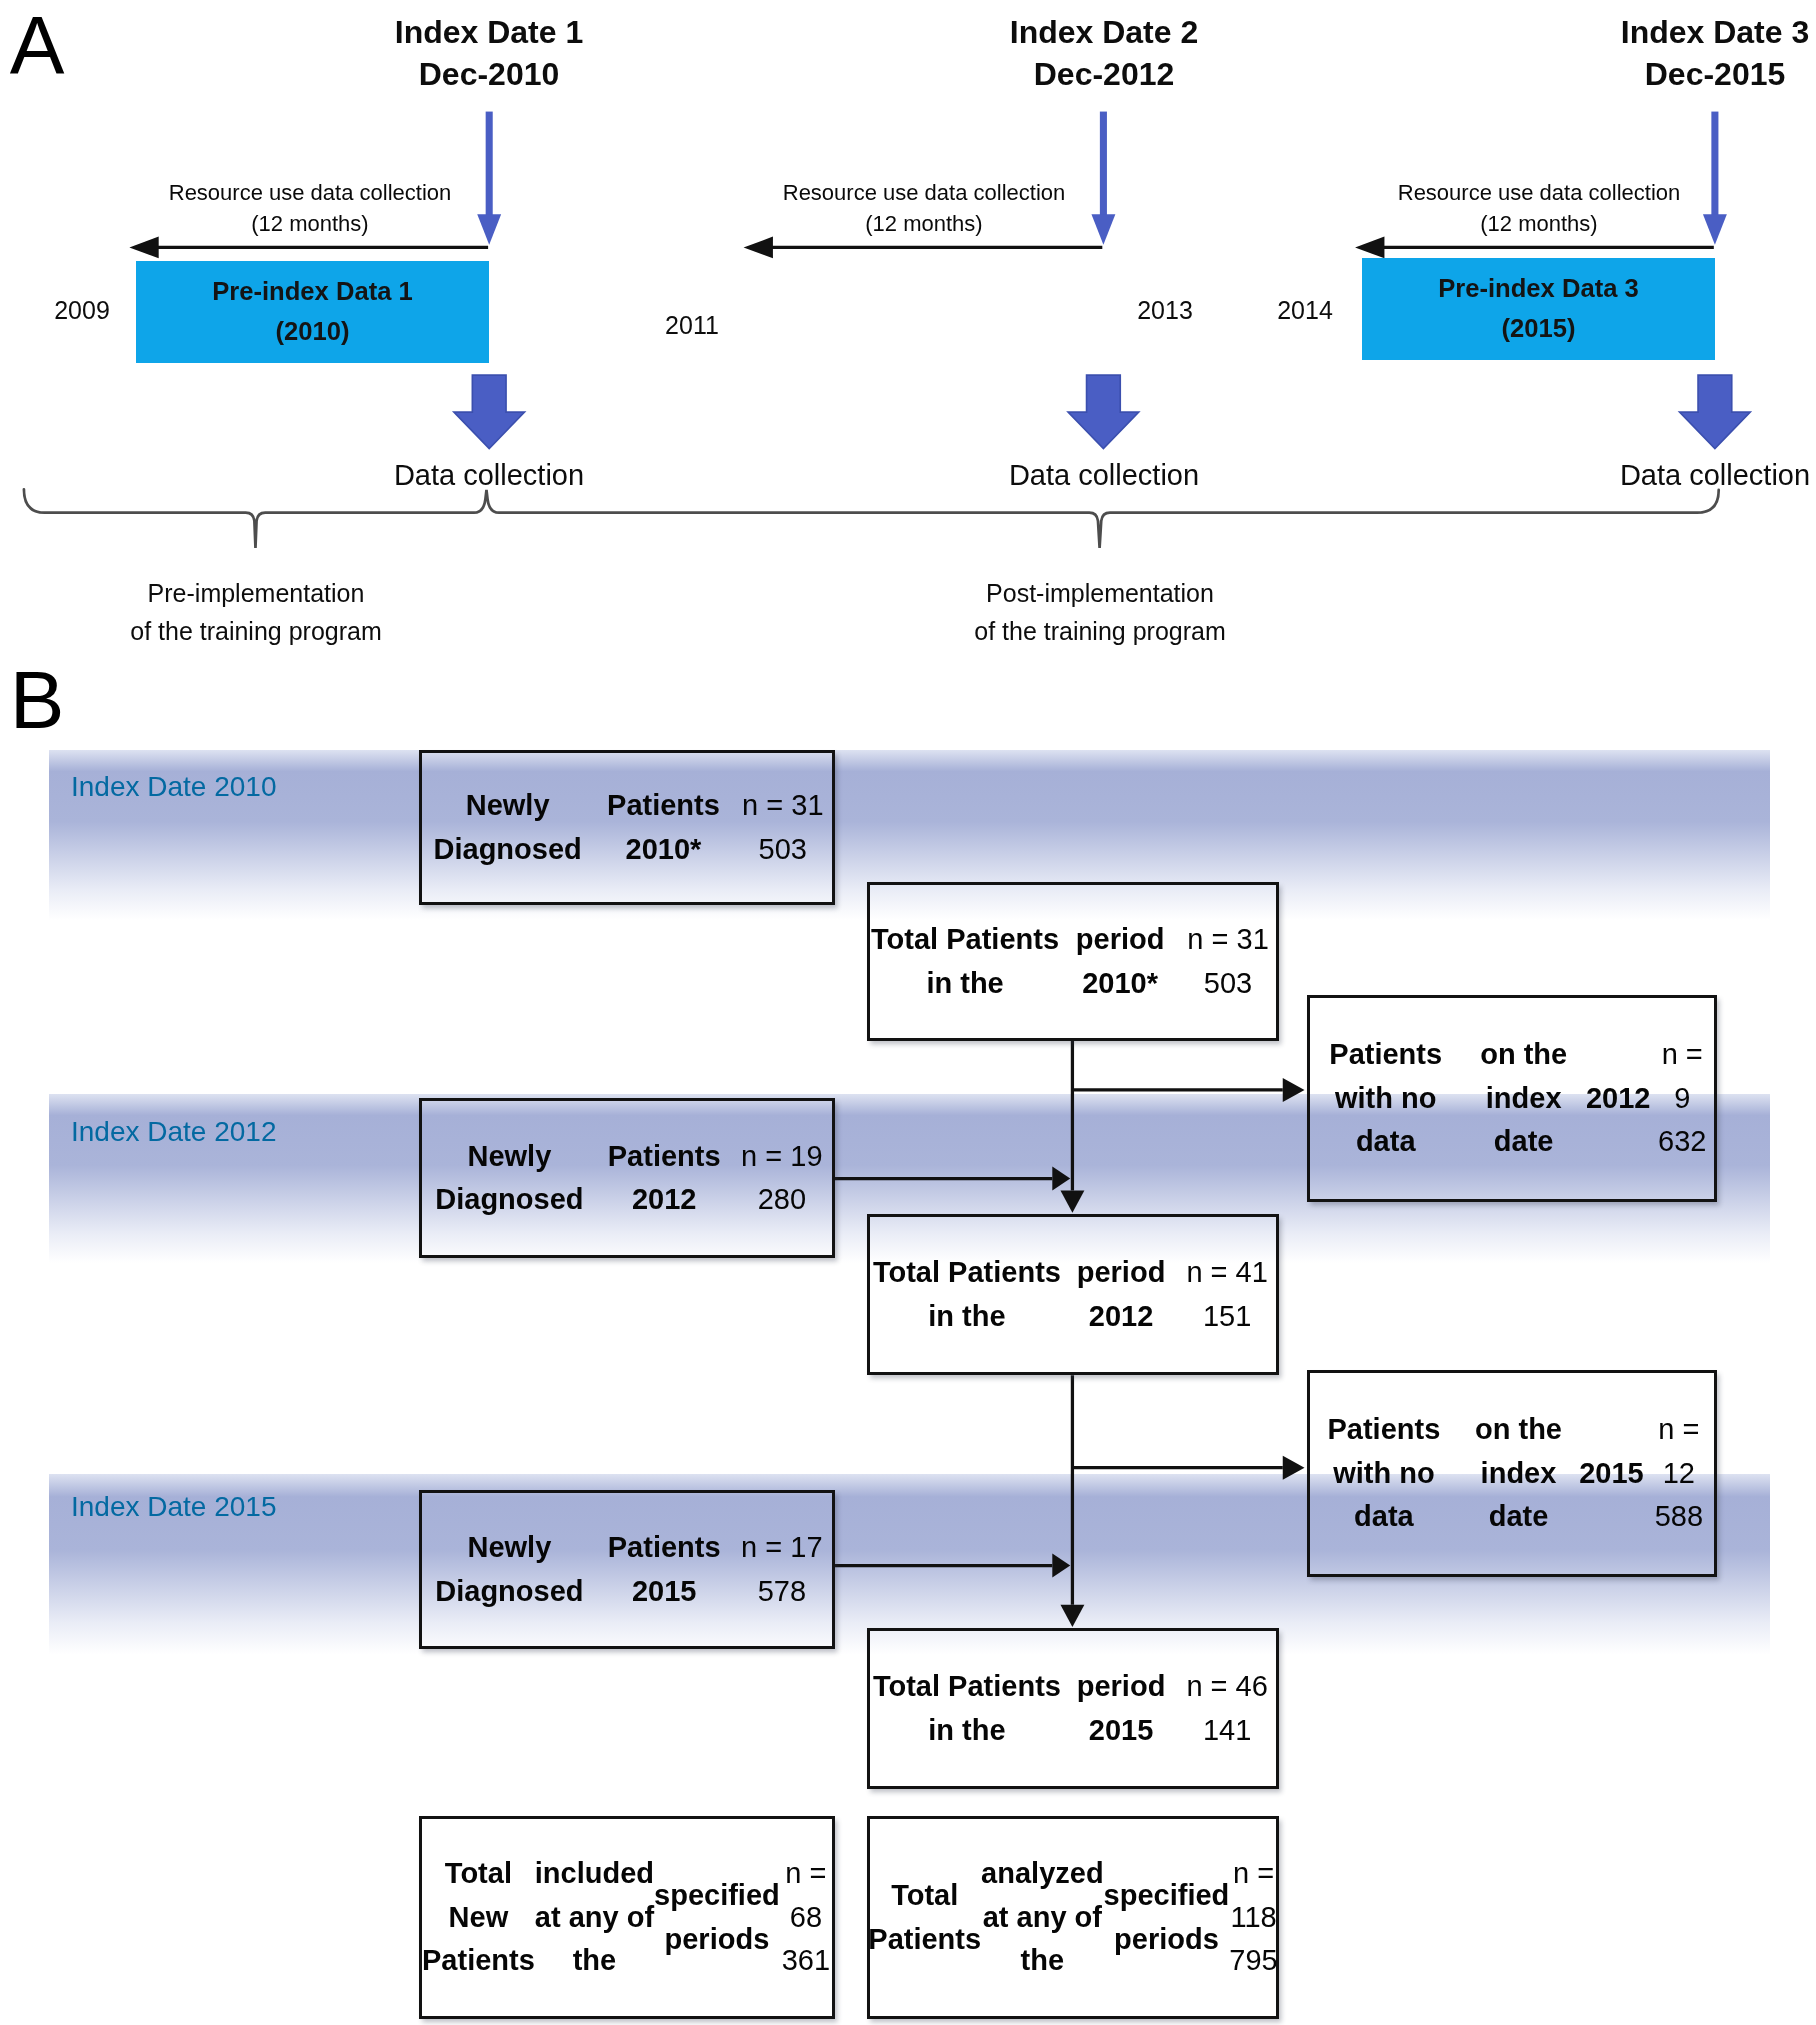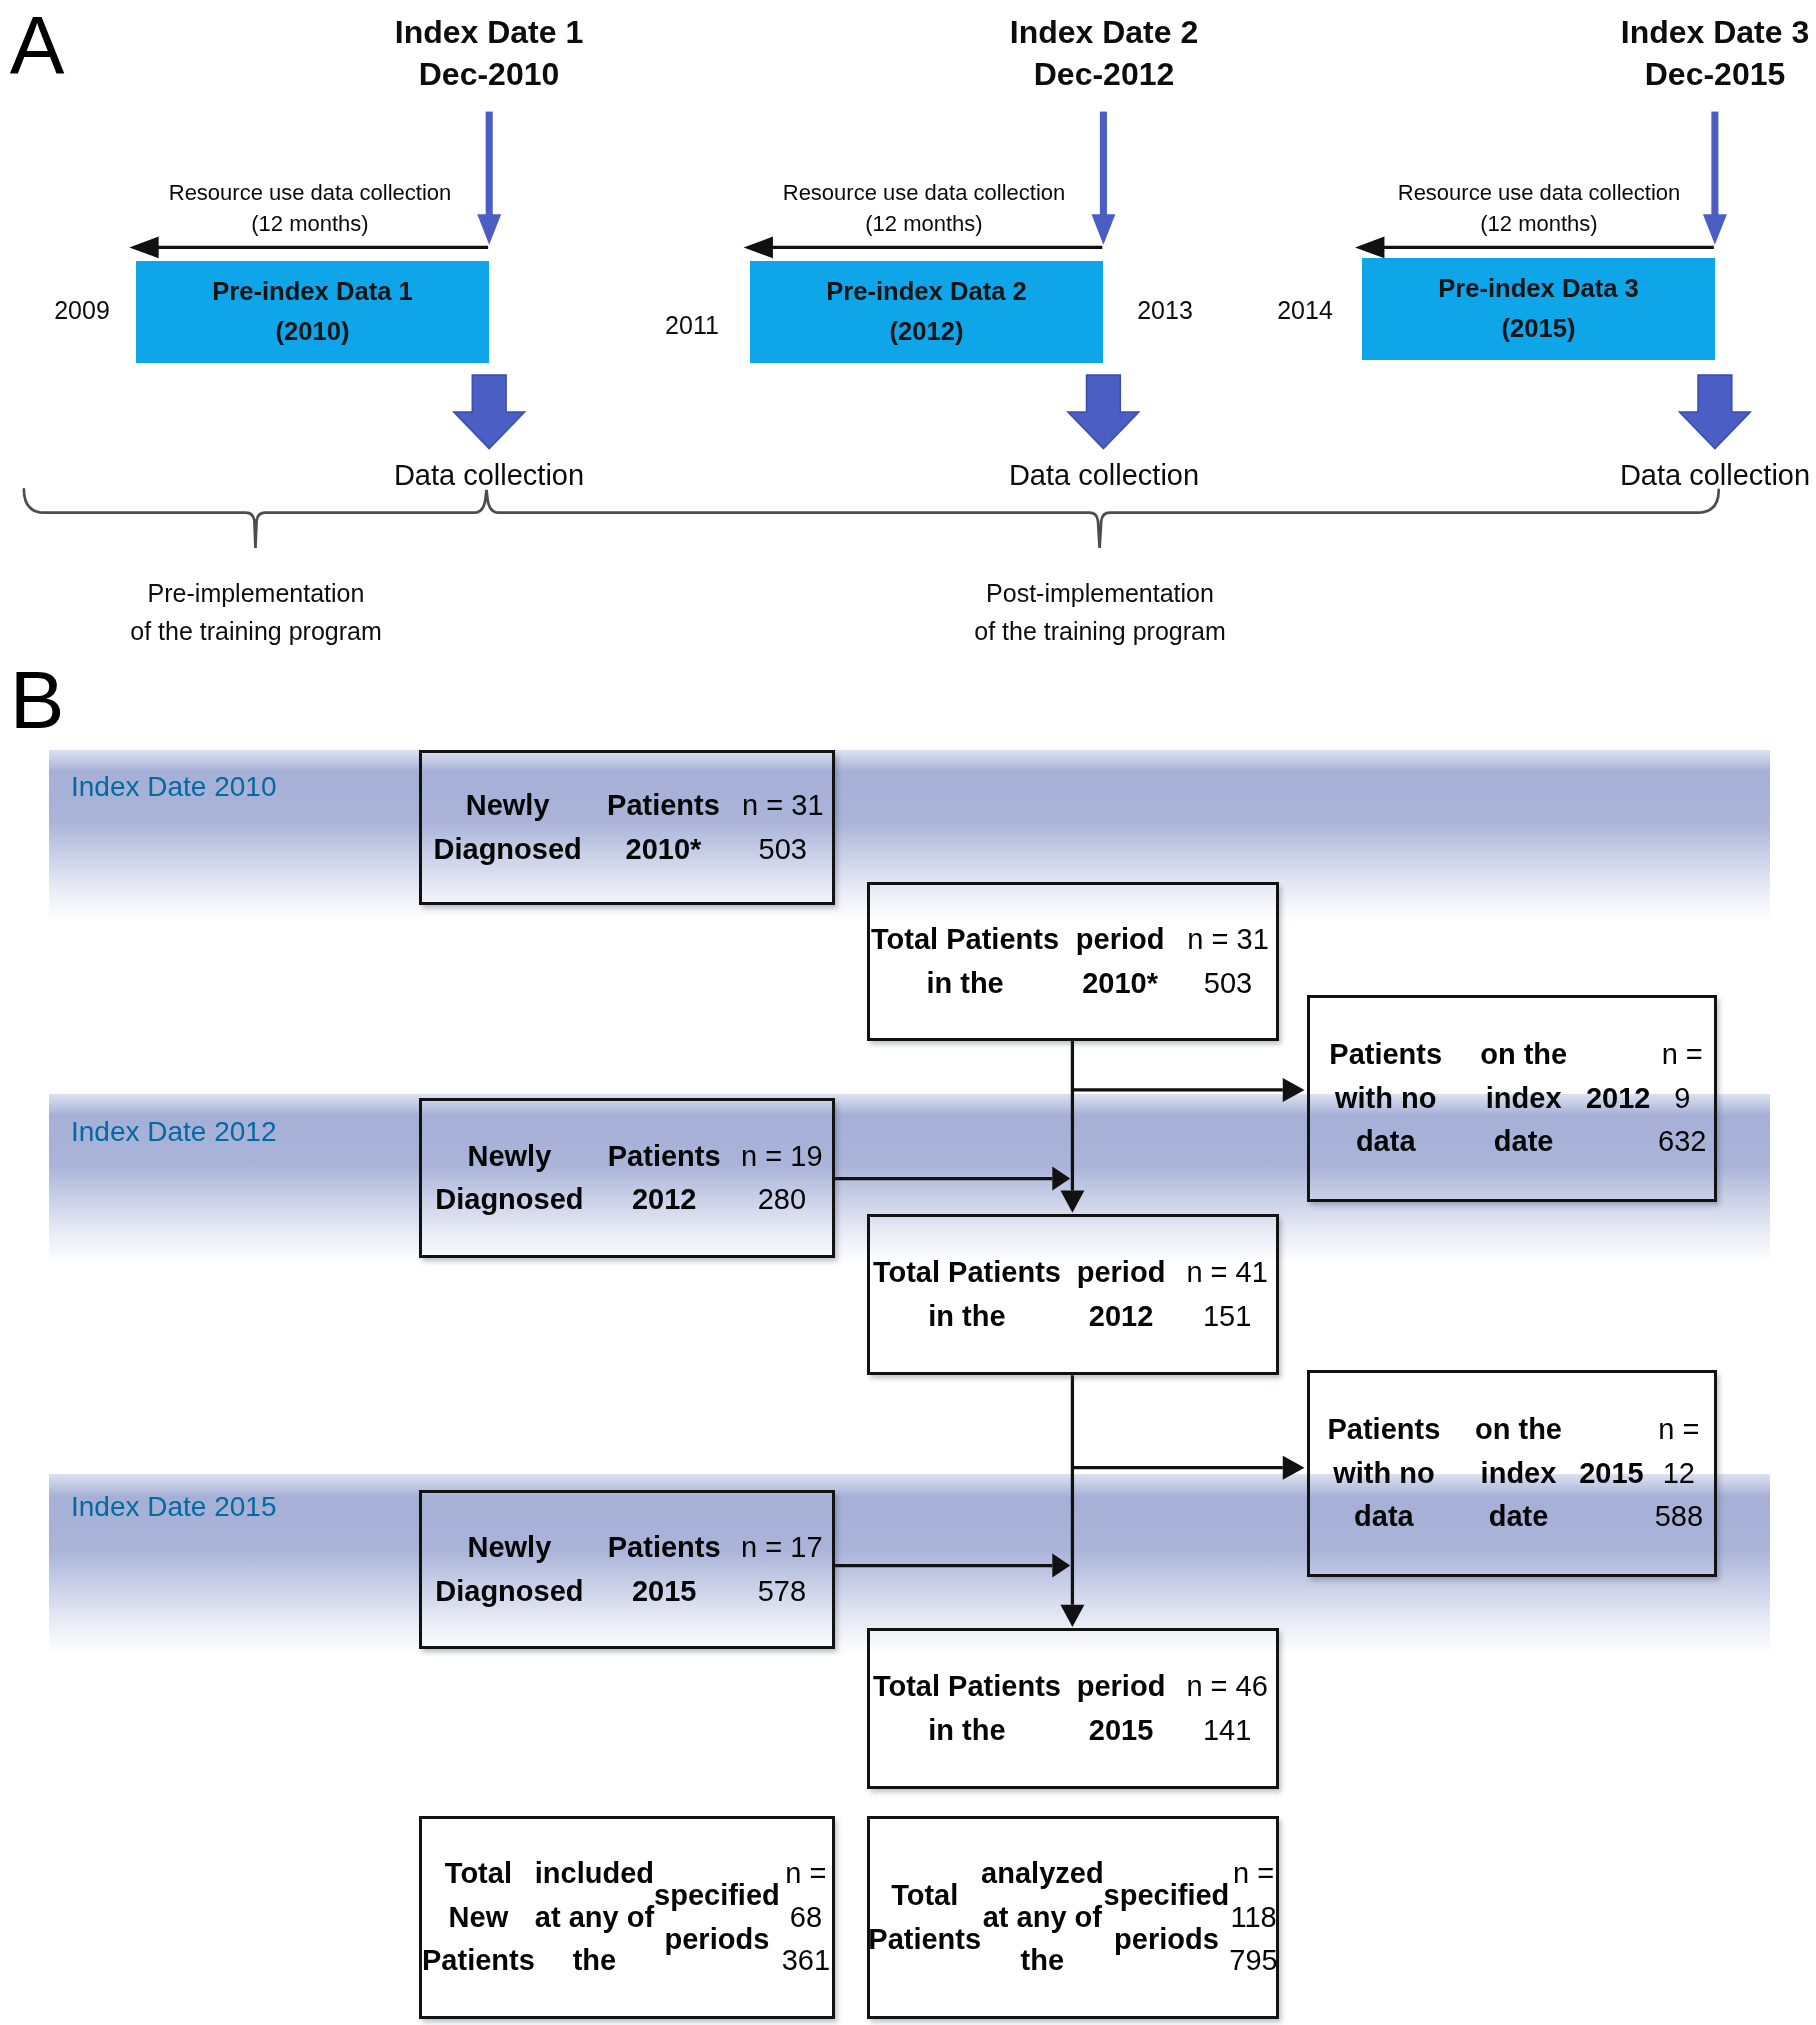--- a/index.html
+++ b/index.html
@@ -96,24 +96,20 @@
   <div class="abs cx datacol" style="left:489px;top:459px;">Data collection</div>
 
   <div class="abs cx idx-title" style="left:1104px;top:12px;">
     <div>Index Date 2</div>
     <div>Dec-2012</div>
   </div>
   <div class="abs cx resource" style="left:924px;top:177px;">
     <div>Resource use data collection</div>
     <div>(12 months)</div>
   </div>
-  <div class="graybox" style="left:750px;top:261px;">
-    <div>Pre-index Data 2</div>
-    <div>(2012)</div>
-  </div>
   <div class="abs cx datacol" style="left:1104px;top:459px;">Data collection</div>
 
   <div class="abs cx idx-title" style="left:1715px;top:12px;">
     <div>Index Date 3</div>
     <div>Dec-2015</div>
   </div>
   <div class="abs cx resource" style="left:1539px;top:177px;">
     <div>Resource use data collection</div>
     <div>(12 months)</div>
   </div>

